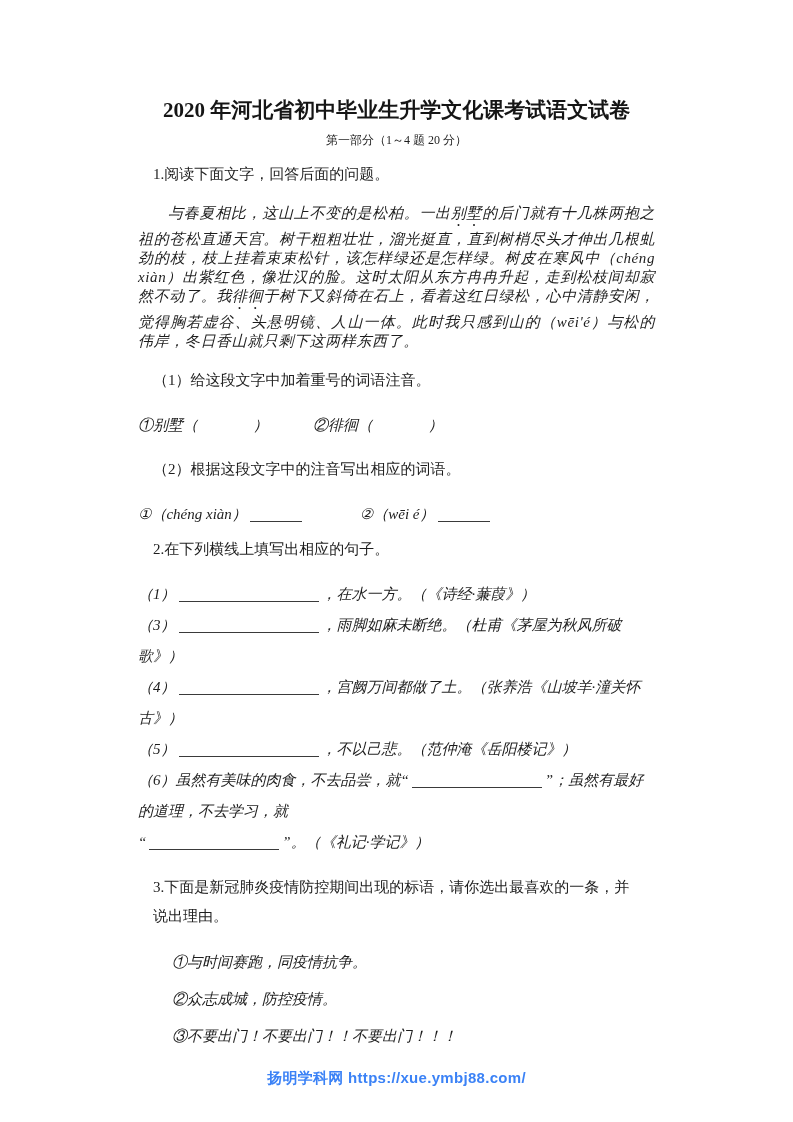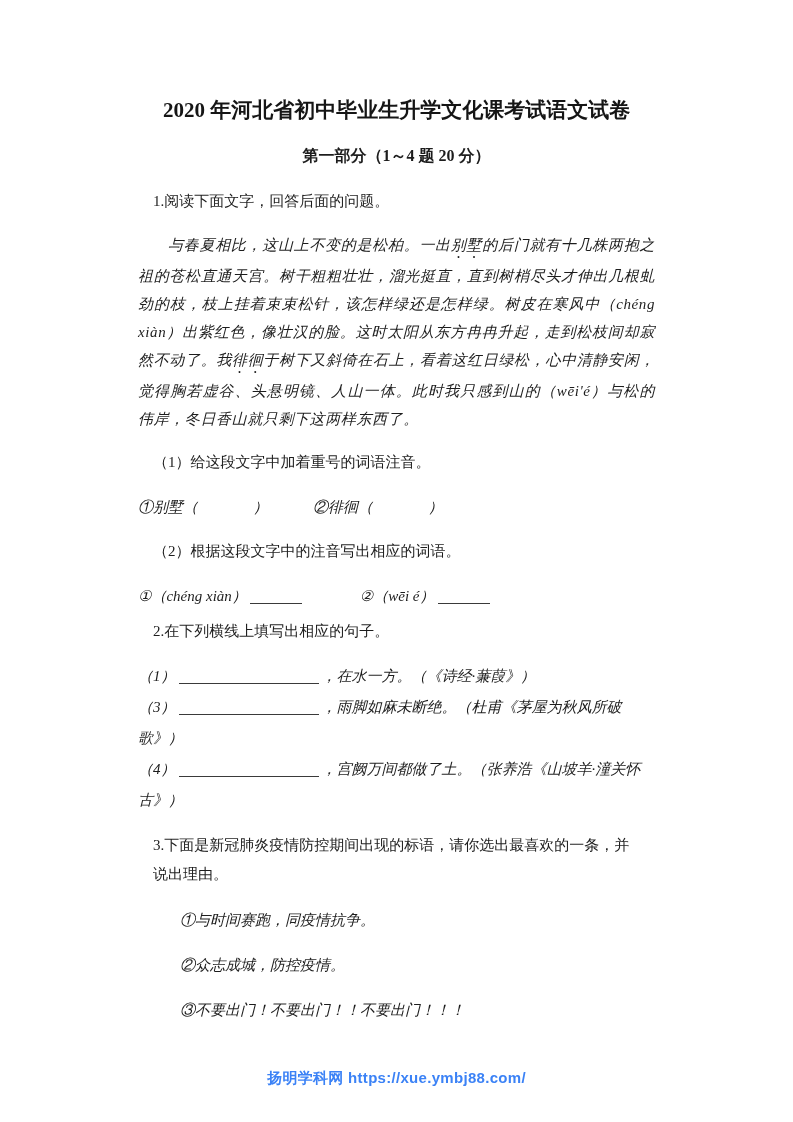--- a/index.html
+++ b/index.html
@@ -30,51 +30,51 @@
     line-height: 30px;
     font-weight: 700;
   }
   .notice-item {
     margin: 0;
     font-size: 15.5px;
     line-height: 30px;
     font-weight: 700;
   }
   .section {
-    margin: 16px;
-    font-size: 16px;
+    margin: 0;
+    font-size: 12px;
     line-height: 30px;
-    font-weight: 700;
+    font-weight: 400;
     text-align: center;
   }
   .stem {
     margin: 15px;
     font-size: 15px;
     line-height: 29px;
   }
   .stem.mt { margin-top: 6px; }
   .q1-stem { margin-top: 5px; }
   .passage {
     margin: 0;
     font-size: 15px;
-    line-height: 28px;
+    line-height: 19px;
     text-align: justify;
     text-indent: 2em;
     letter-spacing: 0.6px;
   }
   .kai { font-style: italic; }
   .line {
     margin: 0;
     font-size: 15px;
     line-height: 31px;
     font-style: italic;
   }
   .line.lh30 { line-height: 30px; }
   .q3-item {
-    margin: 12px;
+    margin: 4px;
     font-size: 15px;
     line-height: 33px;
     text-indent: 2em;
   }
   .blank {
     display: inline-block;
     height: 14px;
     border-bottom: 1.5px solid #3a3a3a;
     vertical-align: -3px;
     margin: 0 3px;
@@ -117,20 +117,22 @@
     <p class="line lh30"><span>①别墅（</span><span class="spacer" style="width: 55px;"></span><span>）</span><span class="spacer" style="width: 45px;"></span><span>②徘徊（</span><span class="spacer" style="width: 55px;"></span><span>）</span></p>
     <p class="stem">（2）根据这段文字中的注音写出相应的词语。</p>
     <p class="line lh30"><span>①（chéng xiàn）</span><span class="blank" style="width: 52px;"></span><span class="spacer" style="width: 55px;"></span><span>②（wēi é）</span><span class="blank" style="width: 52px;"></span></p>
   </div>
 
   <div>
     <p class="stem mt">2.在下列横线上填写出相应的句子。</p>
     <p class="line"><span>（1）</span><span class="blank" style="width: 140px;"></span><span>，在水一方。（《诗经·蒹葭》）</span></p>
     <p class="line"><span>（3）</span><span class="blank" style="width: 140px;"></span><span>，雨脚如麻未断绝。（杜甫《茅屋为秋风所破歌》）</span></p>
     <p class="line"><span>（4）</span><span class="blank" style="width: 140px;"></span><span>，宫阙万间都做了土。（张养浩《山坡羊·潼关怀古》）</span></p>
+    <p class="line"><span>（5）</span><span class="blank" style="width: 140px;"></span><span>，不以己悲。（范仲淹《岳阳楼记》）</span></p>
+    <p class="line"><span>（6）虽然有美味的肉食，不去品尝，就“</span><span class="blank" style="width: 130px;"></span><span>”；虽然有最好的道理，不去学习，就</span><br><span>“</span><span class="blank" style="width: 130px;"></span><span>”。（《礼记·学记》）</span></p>
   </div>
 
   <div>
     <p class="stem">3.下面是新冠肺炎疫情防控期间出现的标语，请你选出最喜欢的一条，并说出理由。</p>
     <p class="q3-item kai">①与时间赛跑，同疫情抗争。</p>
     <p class="q3-item kai">②众志成城，防控疫情。</p>
     <p class="q3-item kai">③不要出门！不要出门！！不要出门！！！</p>
   </div>
 
   <div class="footer">扬明学科网 https://xue.ymbj88.com/</div>

